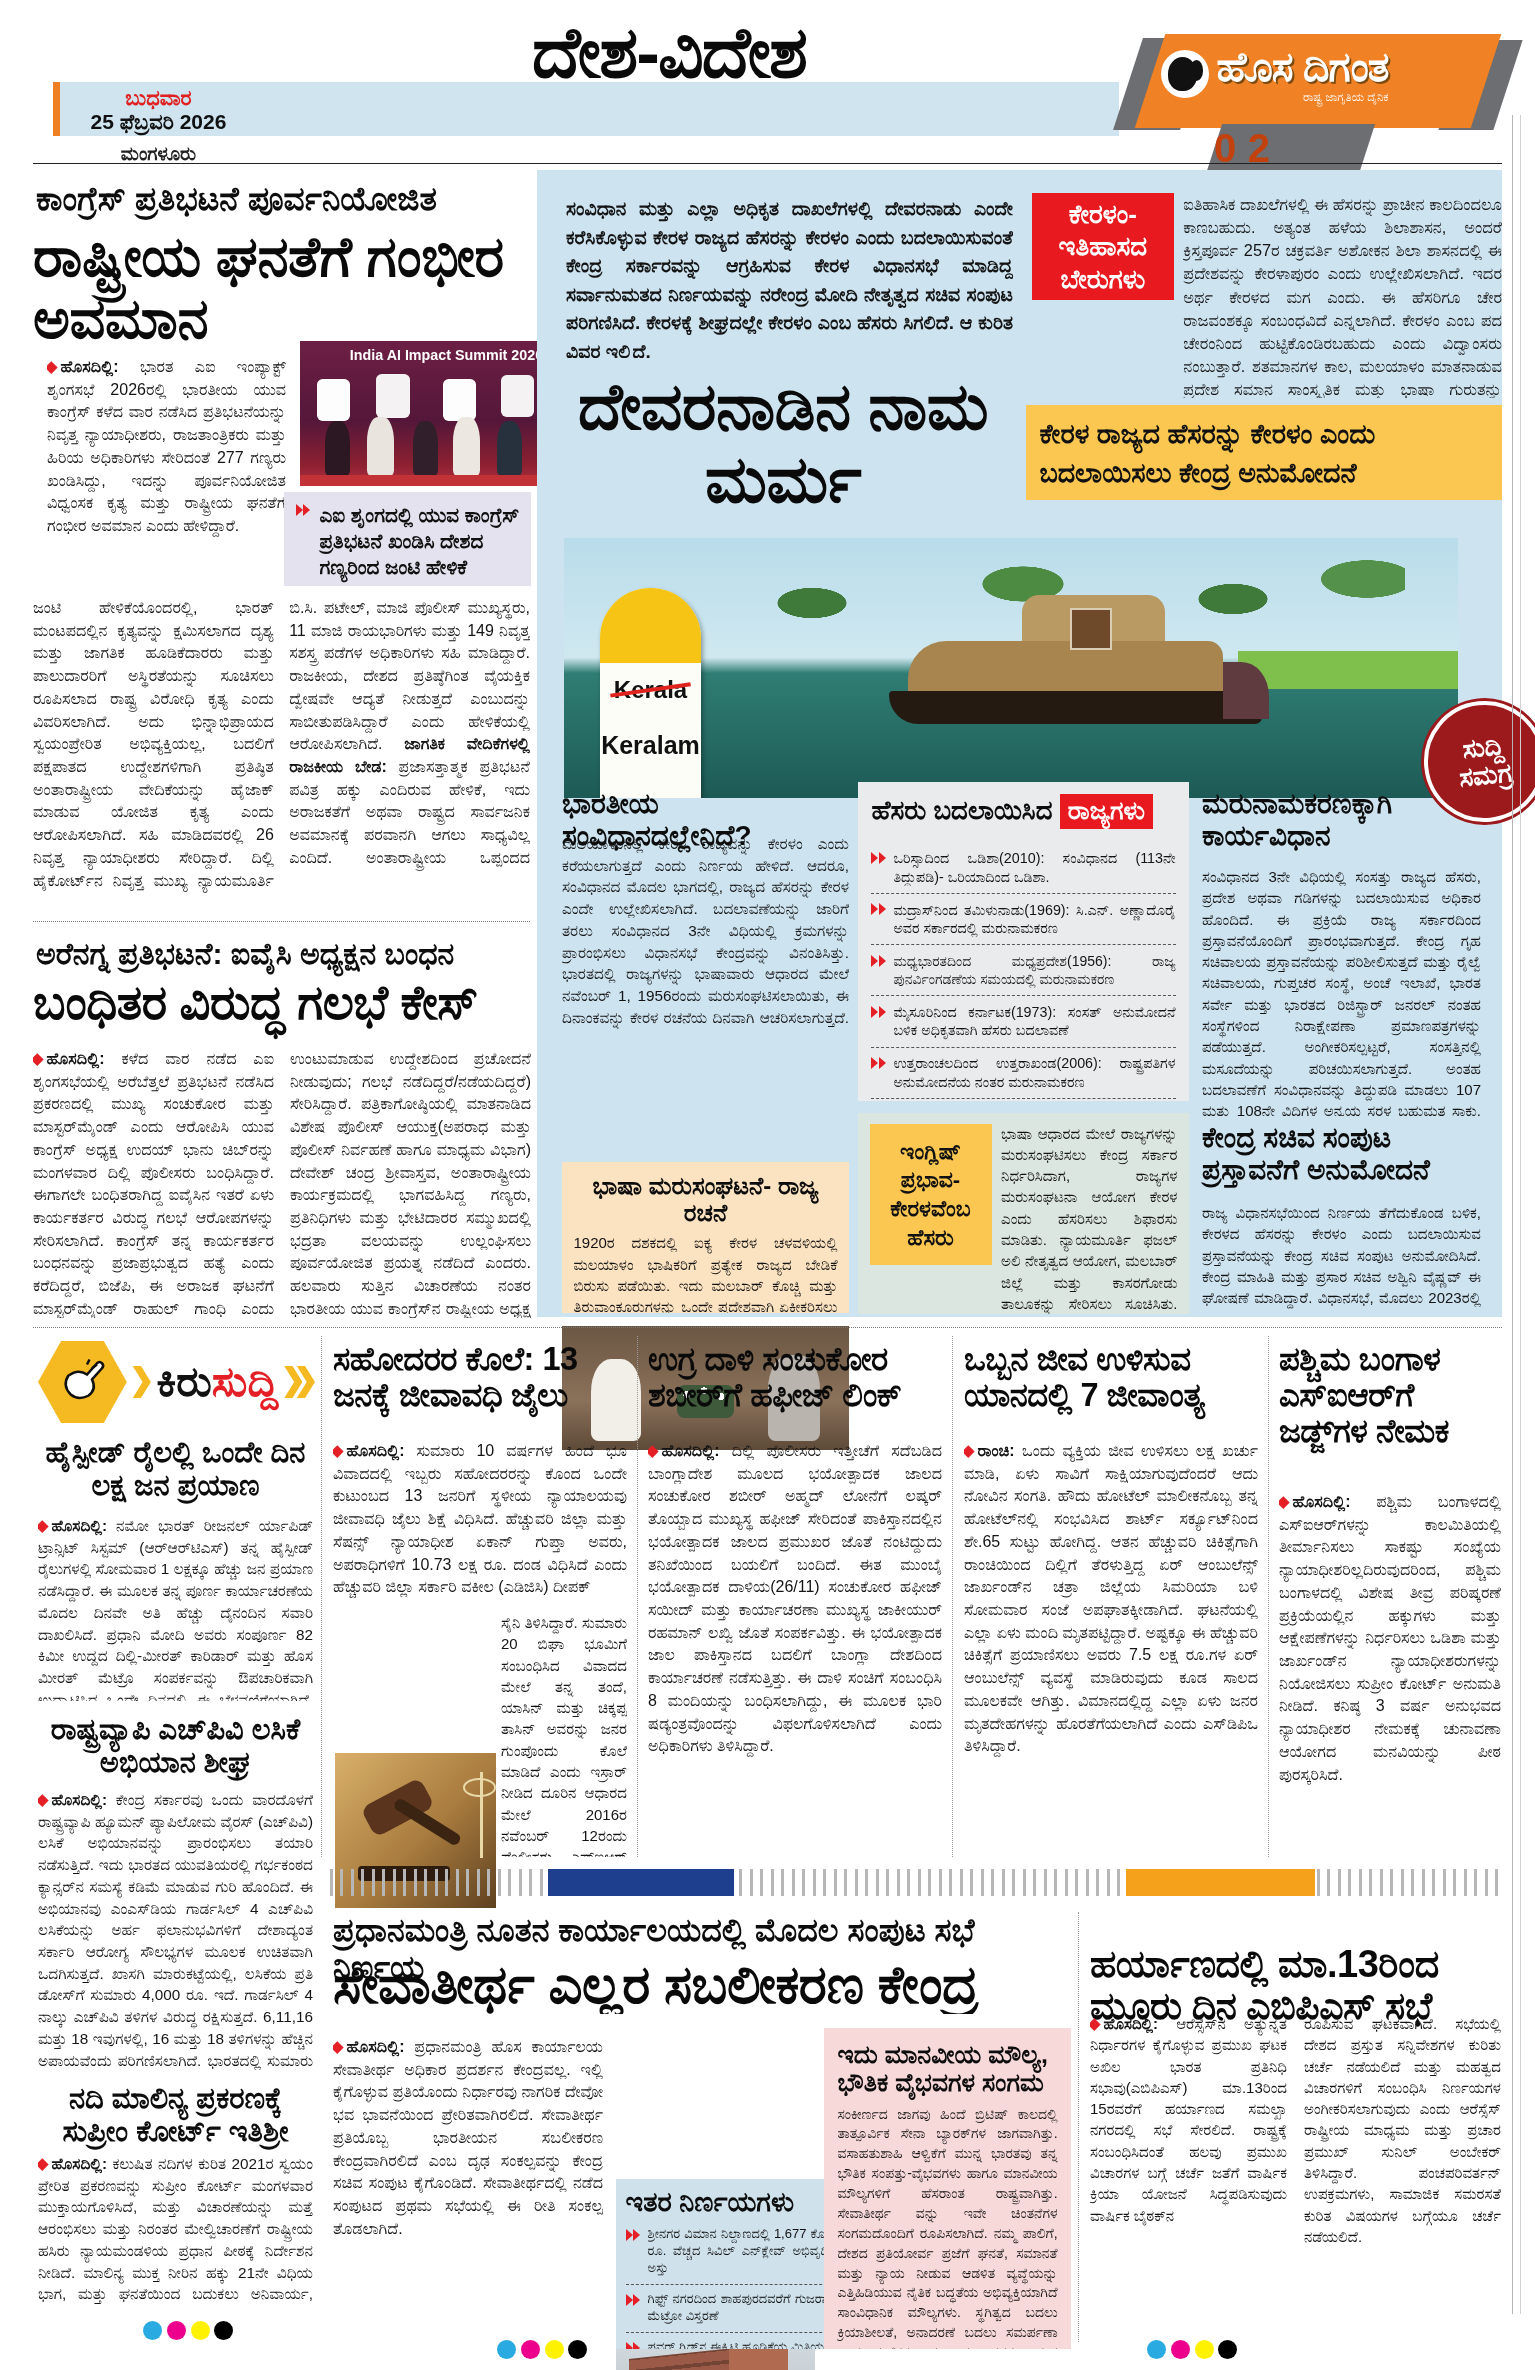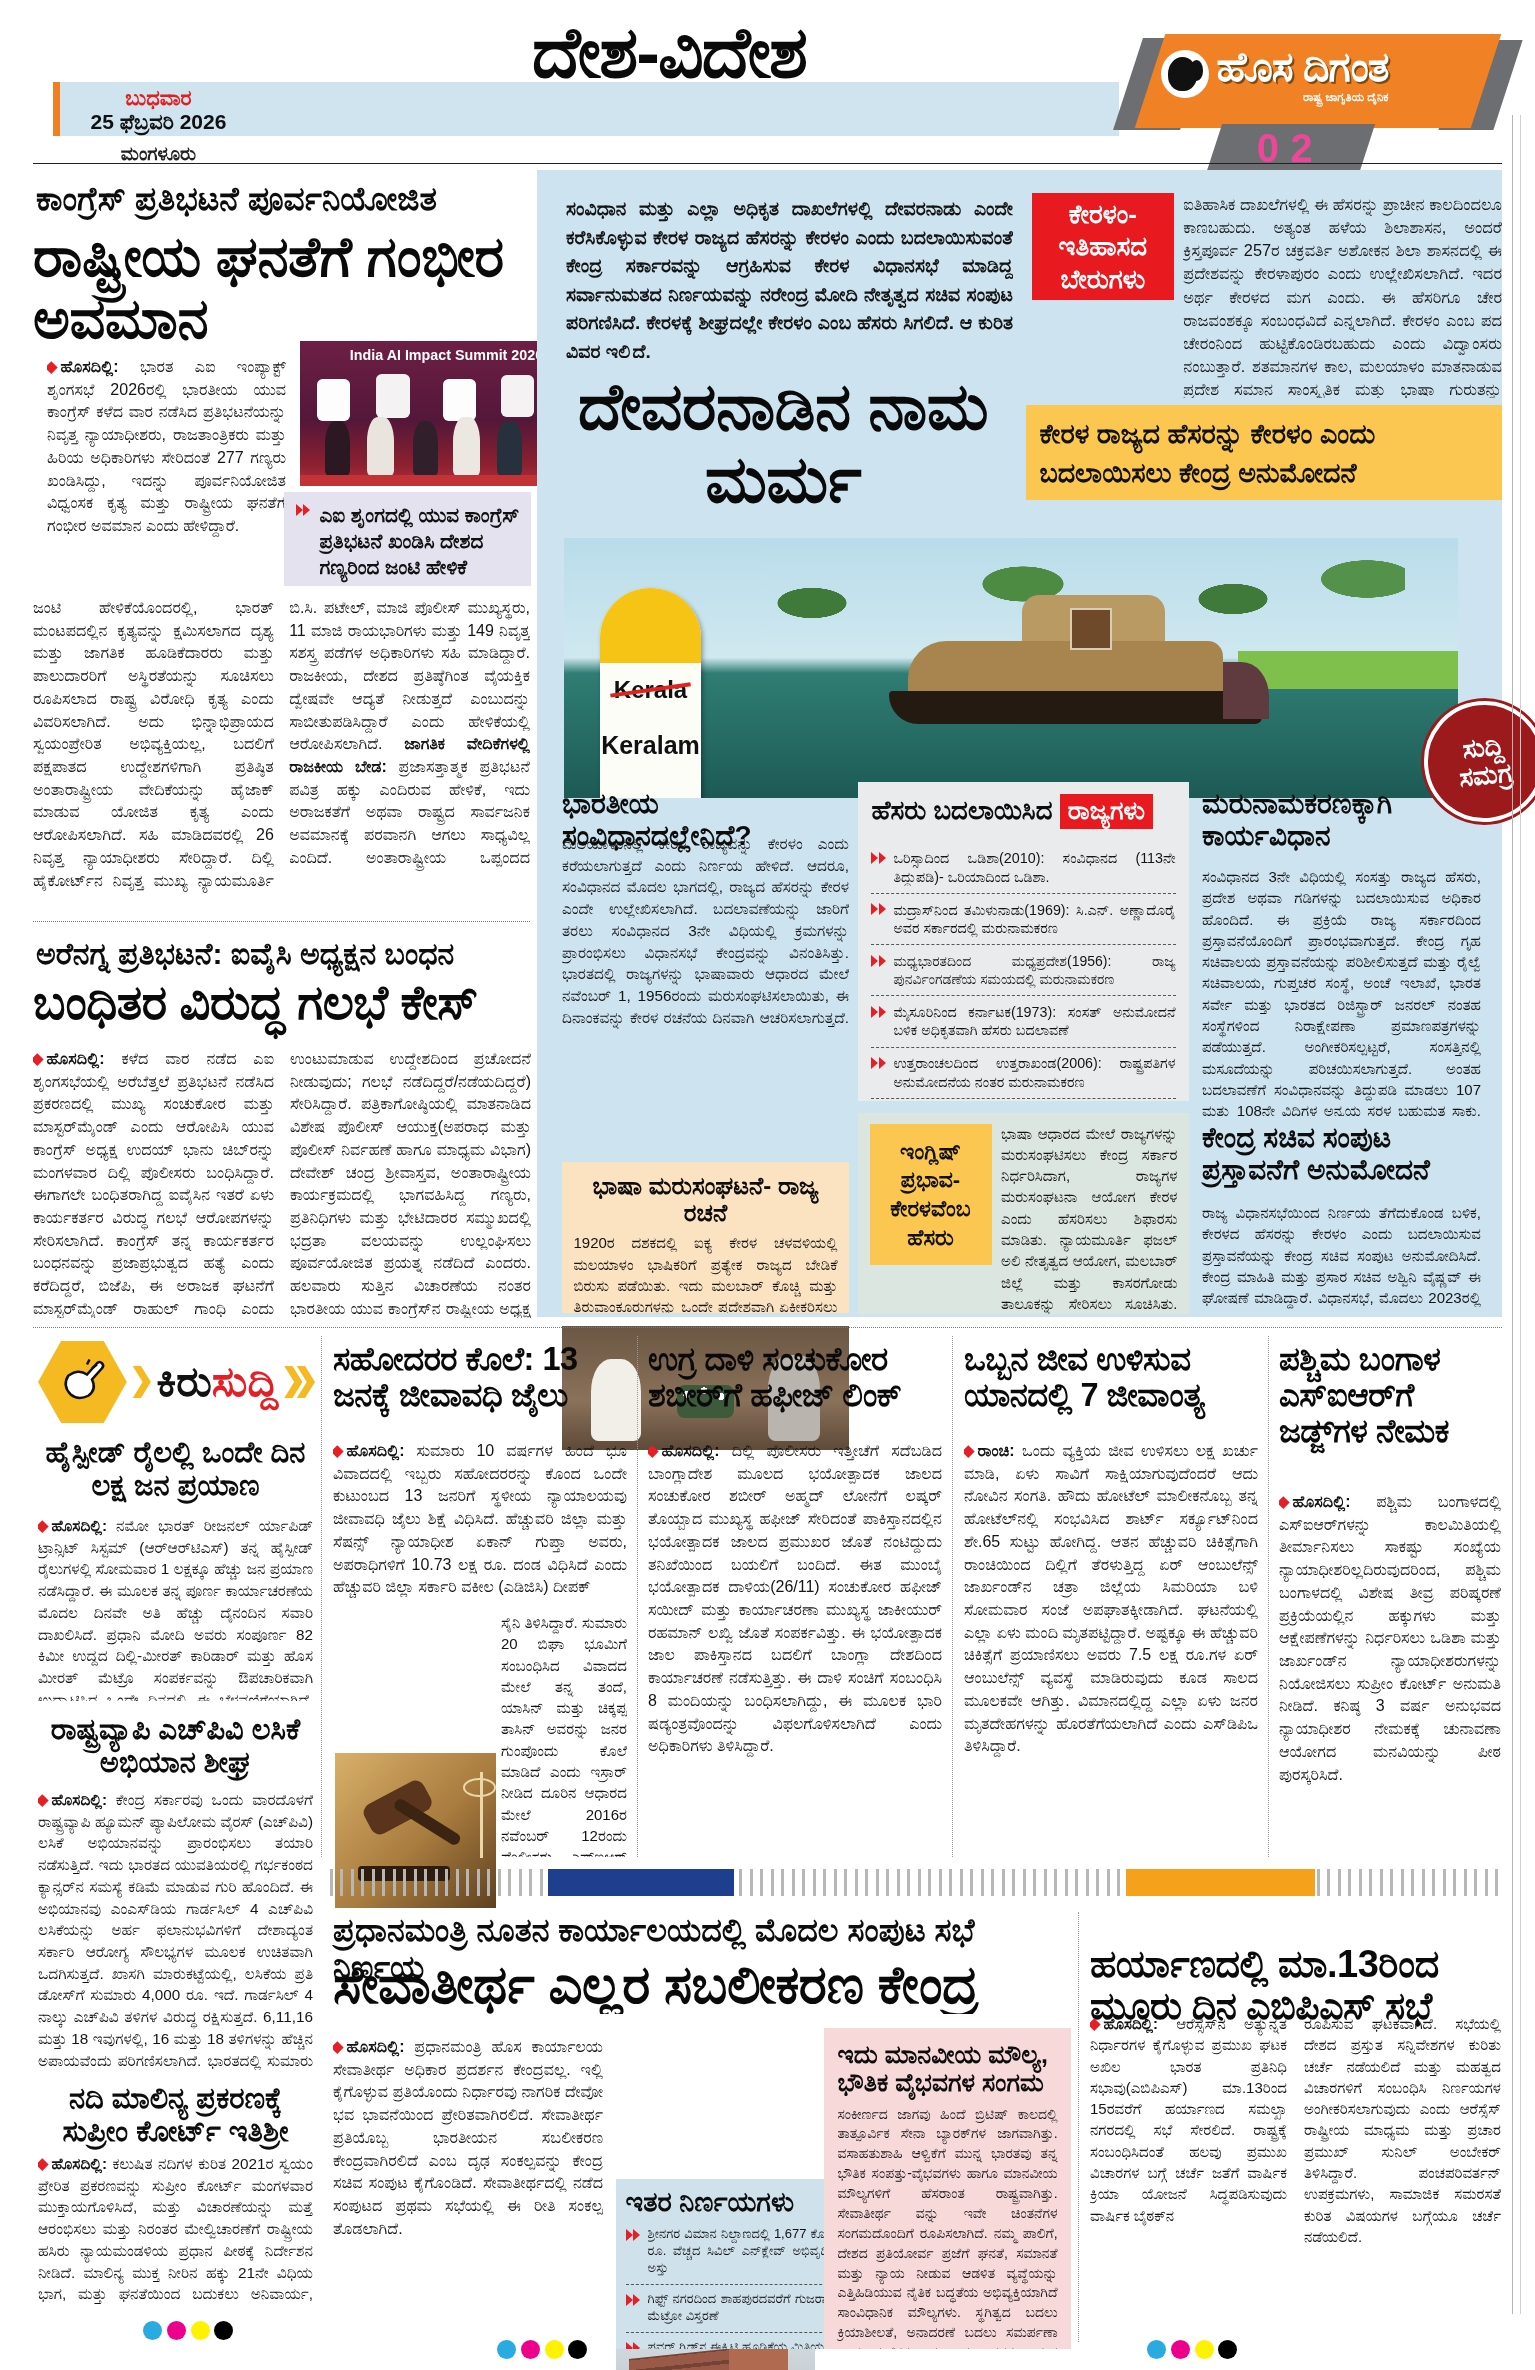--- a/index.html
+++ b/index.html
@@ -61,25 +61,25 @@
 <div class="abs" style="left:325px;top:11.5px;width:688px;text-align:center;font-size:71px;font-weight:900;letter-spacing:-1.9px;color:#0a0a0a;">ದೇಶ-ವಿದೇಶ</div>
 
 <div class="abs" style="left:1123px;top:21px;width:392px;height:143px;">
   <div class="abs mh-gray" style="left:4.8px;top:17px;width:67px;height:92px;"></div>
   <div class="abs mh-gray" style="left:330px;top:19px;width:55px;height:90px;"></div>
   <div class="abs mh-orange" style="left:27px;top:13.4px;width:336px;height:94px;"></div>
   <div class="abs" style="left:38px;top:23px;width:315px;display:flex;align-items:center;gap:7.6px;">
     <span class="mh-logo"></span>
     <span style="display:flex;flex-direction:column;">
       <span style="color:#fff;font-size:41px;font-weight:900;letter-spacing:-1px;text-shadow:1.9px 1.9px 0 #7a4a10;">ಹೊಸ ದಿಗಂತ</span>
-      <span style="color:#fff;font-size:11.5px;font-weight:700;text-align:right;">ರಾಷ್ಟ್ರ ಜಾಗೃತಿಯ ದೈನಿಕ</span>
+      <span style="color:#fff;font-size:11.5px;font-weight:400;text-align:right;">ರಾಷ್ಟ್ರ ಜಾಗೃತಿಯ ದೈನಿಕ</span>
     </span>
   </div>
   <div class="abs mh-gray" style="left:91px;top:103px;width:153px;height:50px;"></div>
-  <div class="abs" style="left:91px;top:105px;width:153px;text-align:center;color:#ec4899;font-size:40px;font-weight:900;letter-spacing:11.5px;">02</div>
+  <div class="abs" style="left:91px;top:105px;width:153px;text-align:left;color:#c2410c;font-size:40px;font-weight:900;letter-spacing:11.5px;">02</div>
 </div>
 
 <div class="abs" style="left:33px;top:163px;width:1469px;border-top:1.9px solid #222;"></div>
 
 <div class="abs kick" style="left:36px;top:180px;width:492px;font-size:33px;">ಕಾಂಗ್ರೆಸ್ ಪ್ರತಿಭಟನೆ ಪೂರ್ವನಿಯೋಜಿತ</div>
 <div class="abs hl" style="left:33px;top:226px;width:497px;font-size:56px;">ರಾಷ್ಟ್ರೀಯ ಘನತೆಗೆ ಗಂಭೀರ ಅವಮಾನ</div>
 
 <div class="abs bt" style="left:47px;top:356px;width:239px;height:229px;">
   <span class="dmark"></span><span class="dl">ಹೊಸದಿಲ್ಲಿ:</span>
   <span>ಭಾರತ ಎಐ ಇಂಪ್ಯಾಕ್ಟ್ ಶೃಂಗಸಭೆ 2026ರಲ್ಲಿ ಭಾರತೀಯ ಯುವ ಕಾಂಗ್ರೆಸ್ ಕಳೆದ ವಾರ ನಡೆಸಿದ ಪ್ರತಿಭಟನೆಯನ್ನು ನಿವೃತ್ತ ನ್ಯಾಯಾಧೀಶರು, ರಾಜತಾಂತ್ರಿಕರು ಮತ್ತು ಹಿರಿಯ ಅಧಿಕಾರಿಗಳು ಸೇರಿದಂತೆ 277 ಗಣ್ಯರು ಖಂಡಿಸಿದ್ದು, ಇದನ್ನು ಪೂರ್ವನಿಯೋಜಿತ ವಿಧ್ವಂಸಕ ಕೃತ್ಯ ಮತ್ತು ರಾಷ್ಟ್ರೀಯ ಘನತೆಗೆ ಗಂಭೀರ ಅವಮಾನ ಎಂದು ಹೇಳಿದ್ದಾರೆ.</span>

